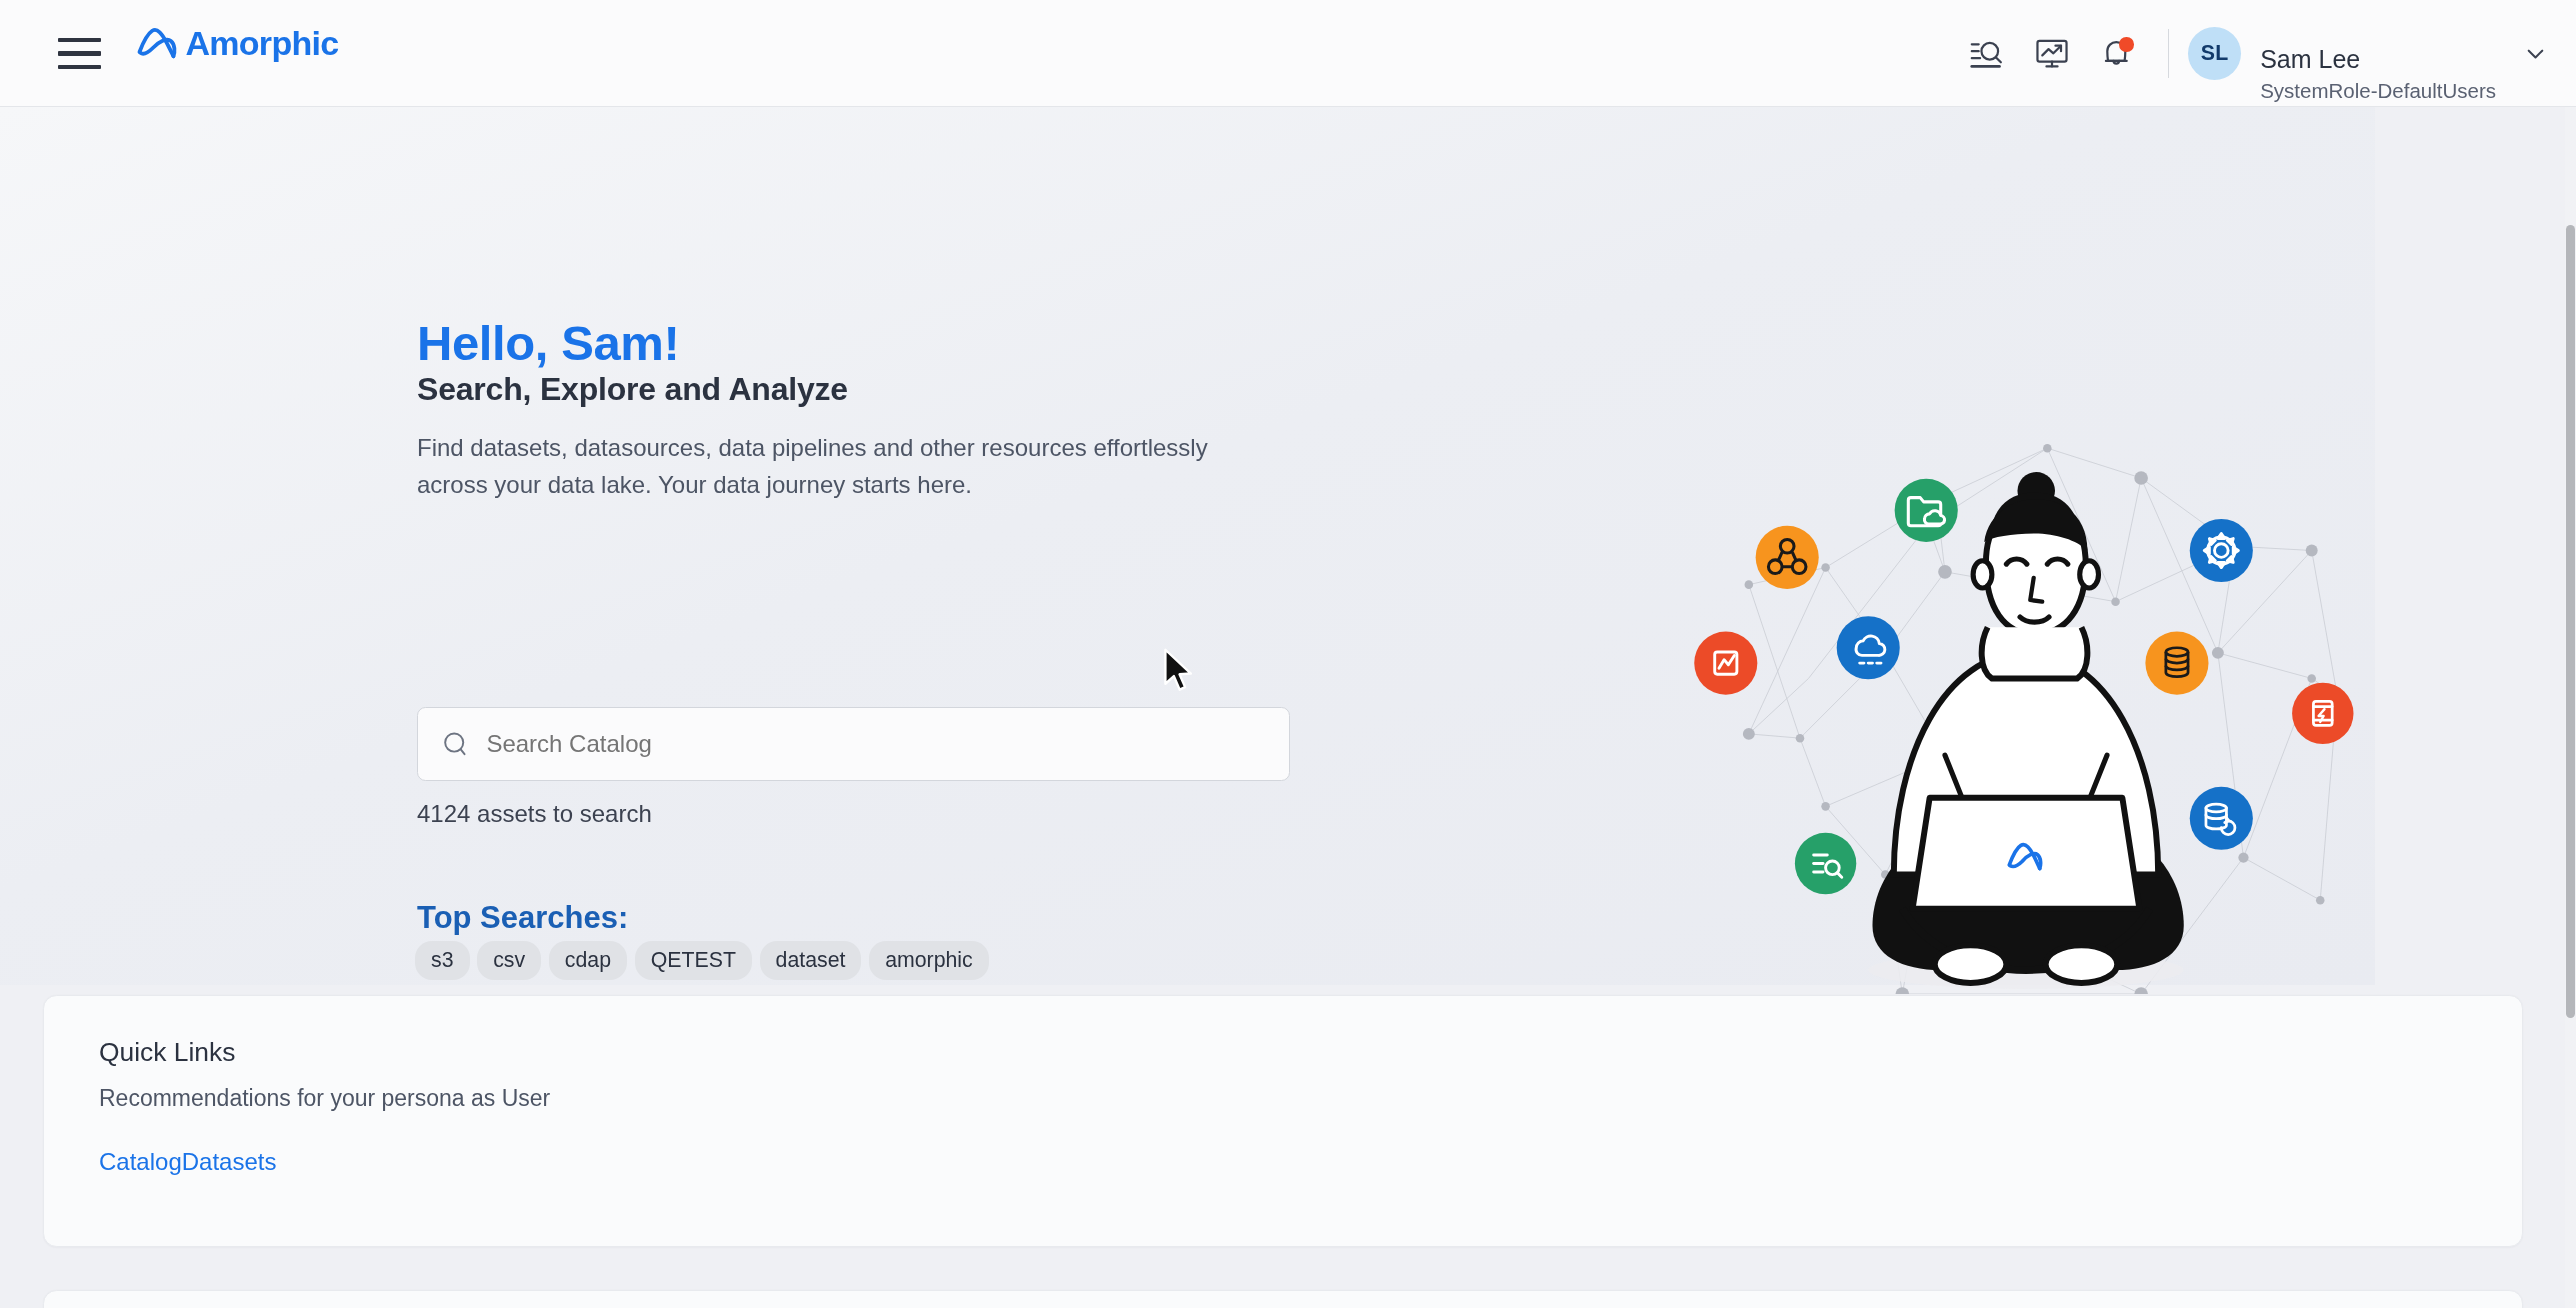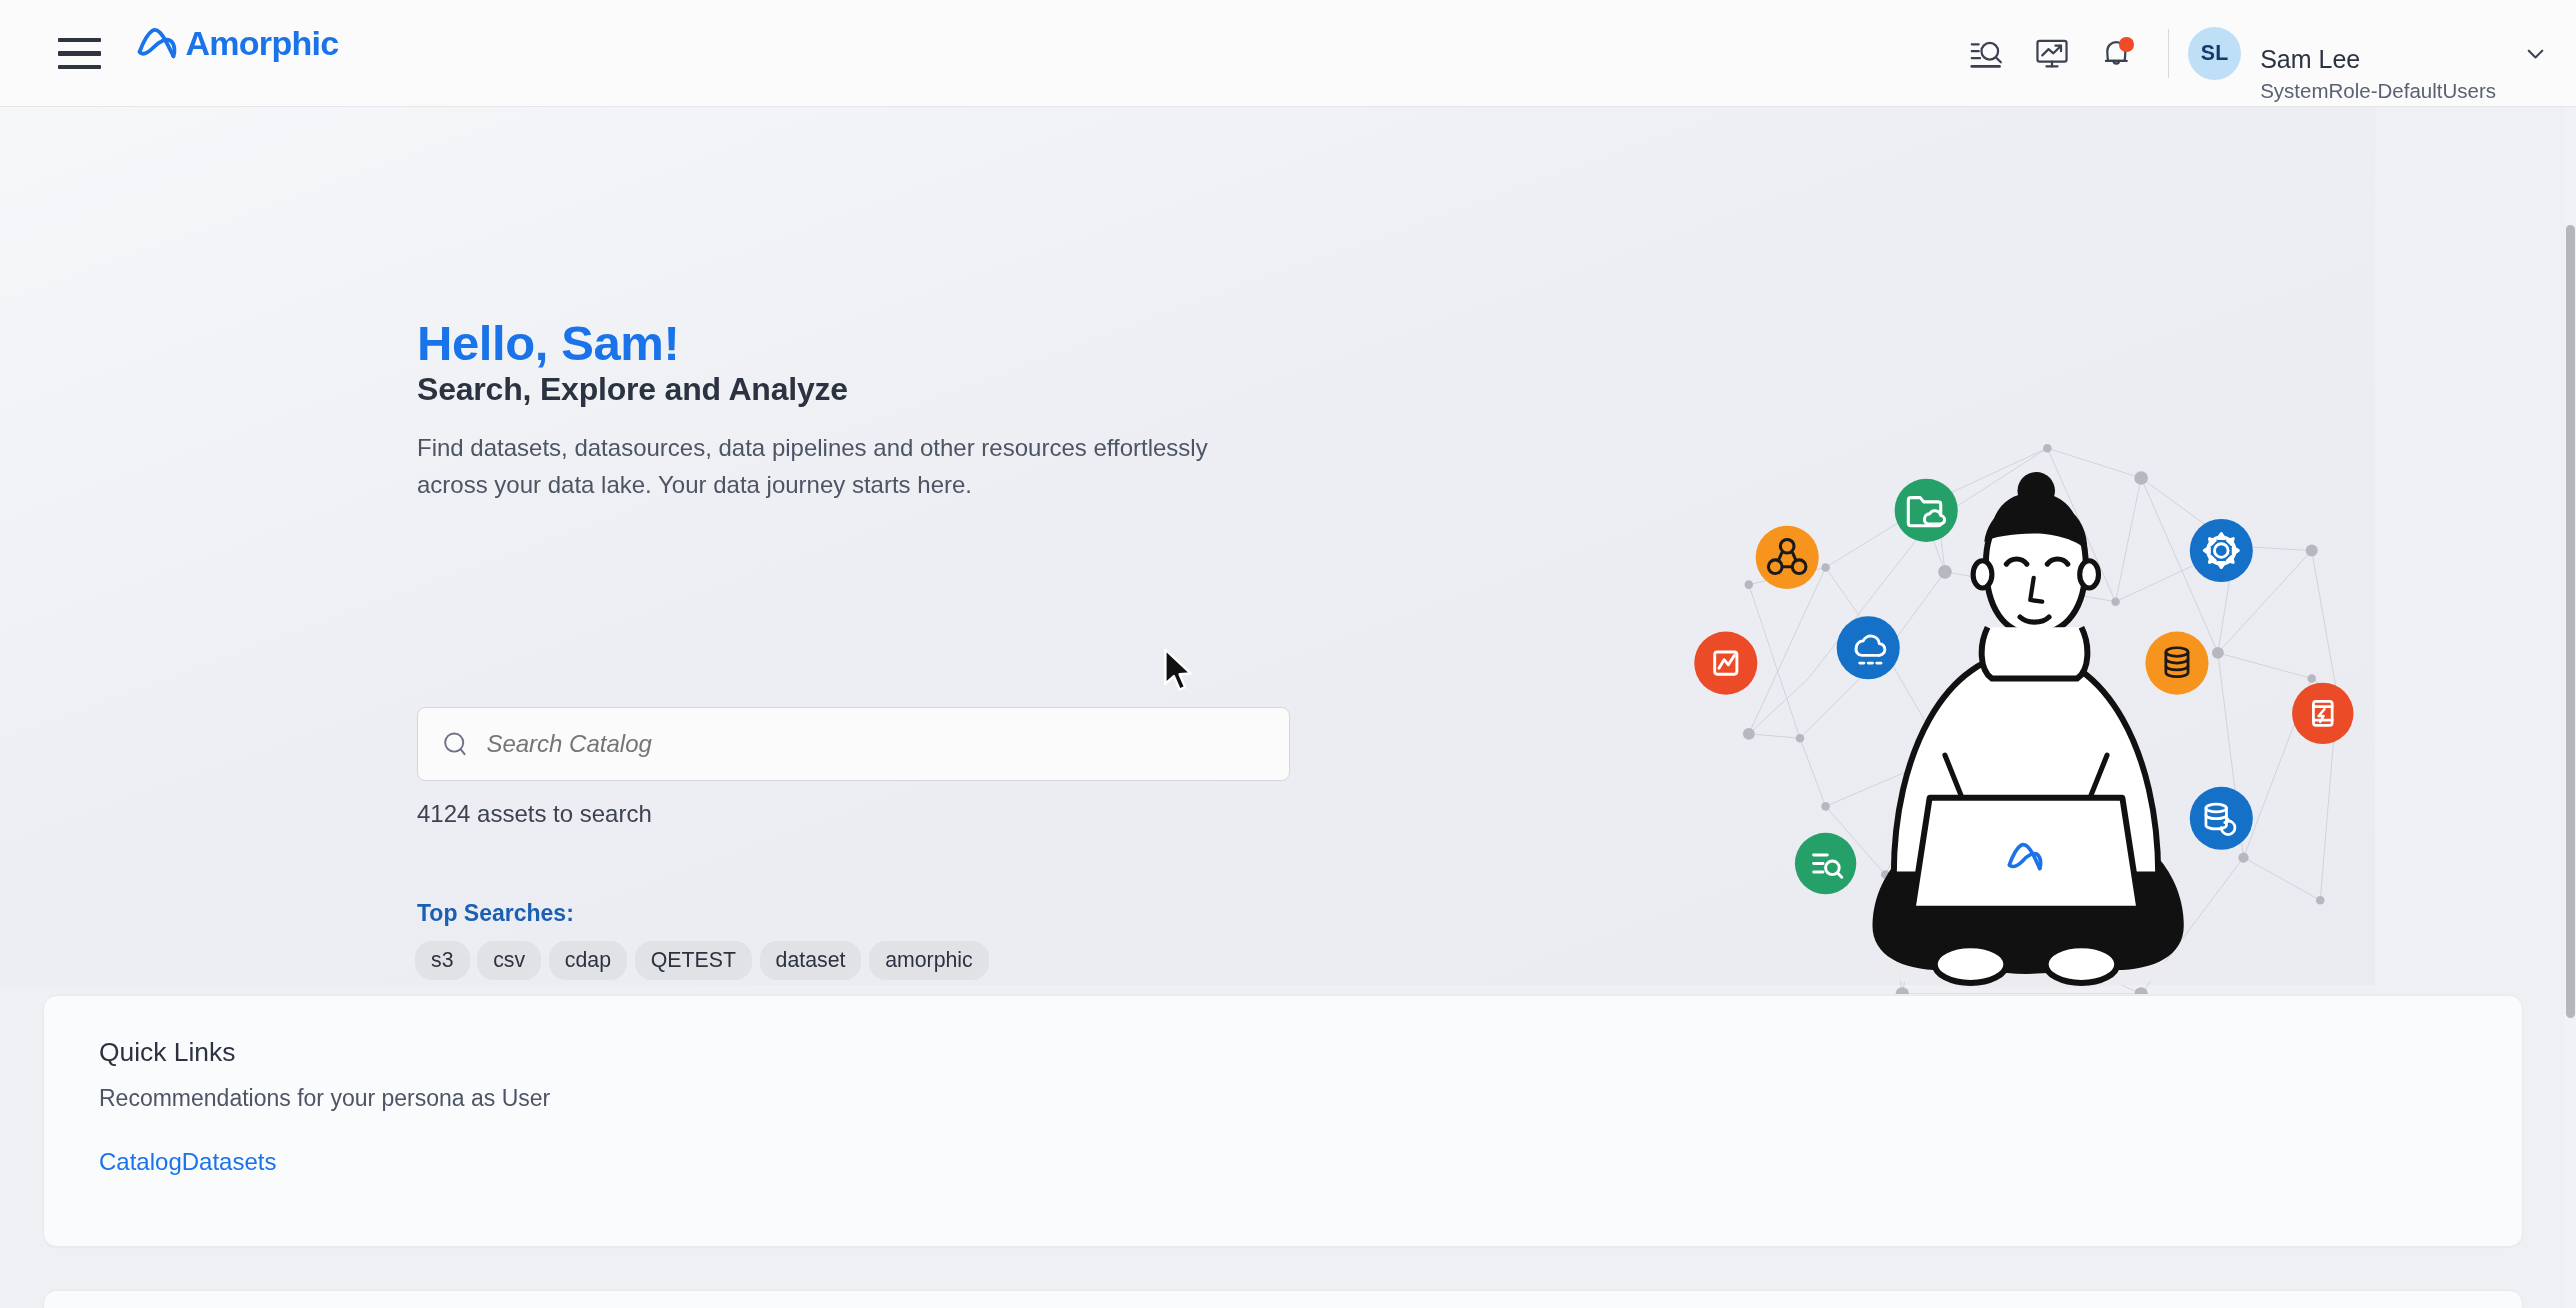--- a/index.html
+++ b/index.html
@@ -96,29 +96,28 @@
     width: 873px; height: 74px;
     background: #fbfbfc;
     border: 0.9px solid #d3d6dc; border-radius: 8.5px;
     display: flex; align-items: center; cursor: text;
   }
   .search-icon-wrap { margin-left: 22px; display: flex; align-items: center; }
   .search-input-fake {
     margin-left: 15.4px; font-size: 24px; color: #7b8292;
     flex: 1; background: transparent; border: none; outline: none;
     font-family: "Liberation Sans", sans-serif;
-    font-style: italic;
   }
   .assets-count {
     position: absolute; left: 417px; top: 693px;
     font-size: 24px; color: #3c4250;
   }
   .top-searches-label {
     position: absolute; left: 417px; top: 793px;
-    font-size: 23px; color: #1a5fb4; font-weight: bold;
+    font-size: 31px; color: #1a5fb4; font-weight: bold;
   }
   .tags {
     position: absolute; left: 415px; top: 834px;
     display: flex; gap: 7.7px; align-items: center;
   }
   .tag {
     background: #e0e2e6; color: #2b3240;
     border-radius: 17px; padding: 6.8px 16px;
     font-size: 21.3px; cursor: pointer; white-space: nowrap;
   }

